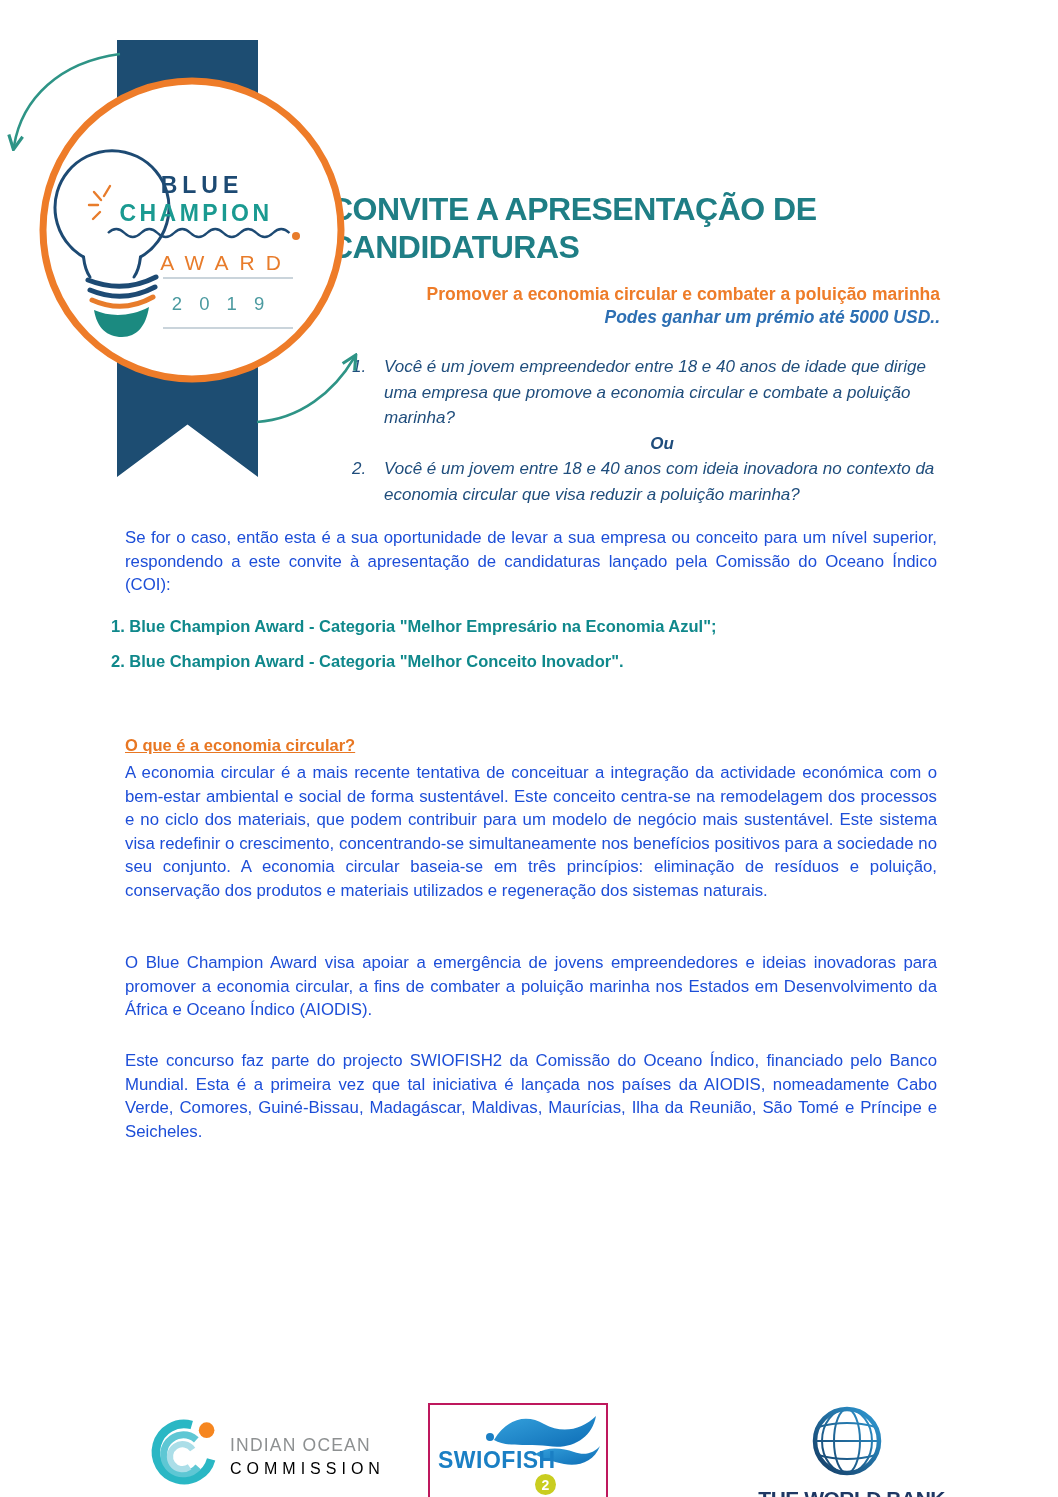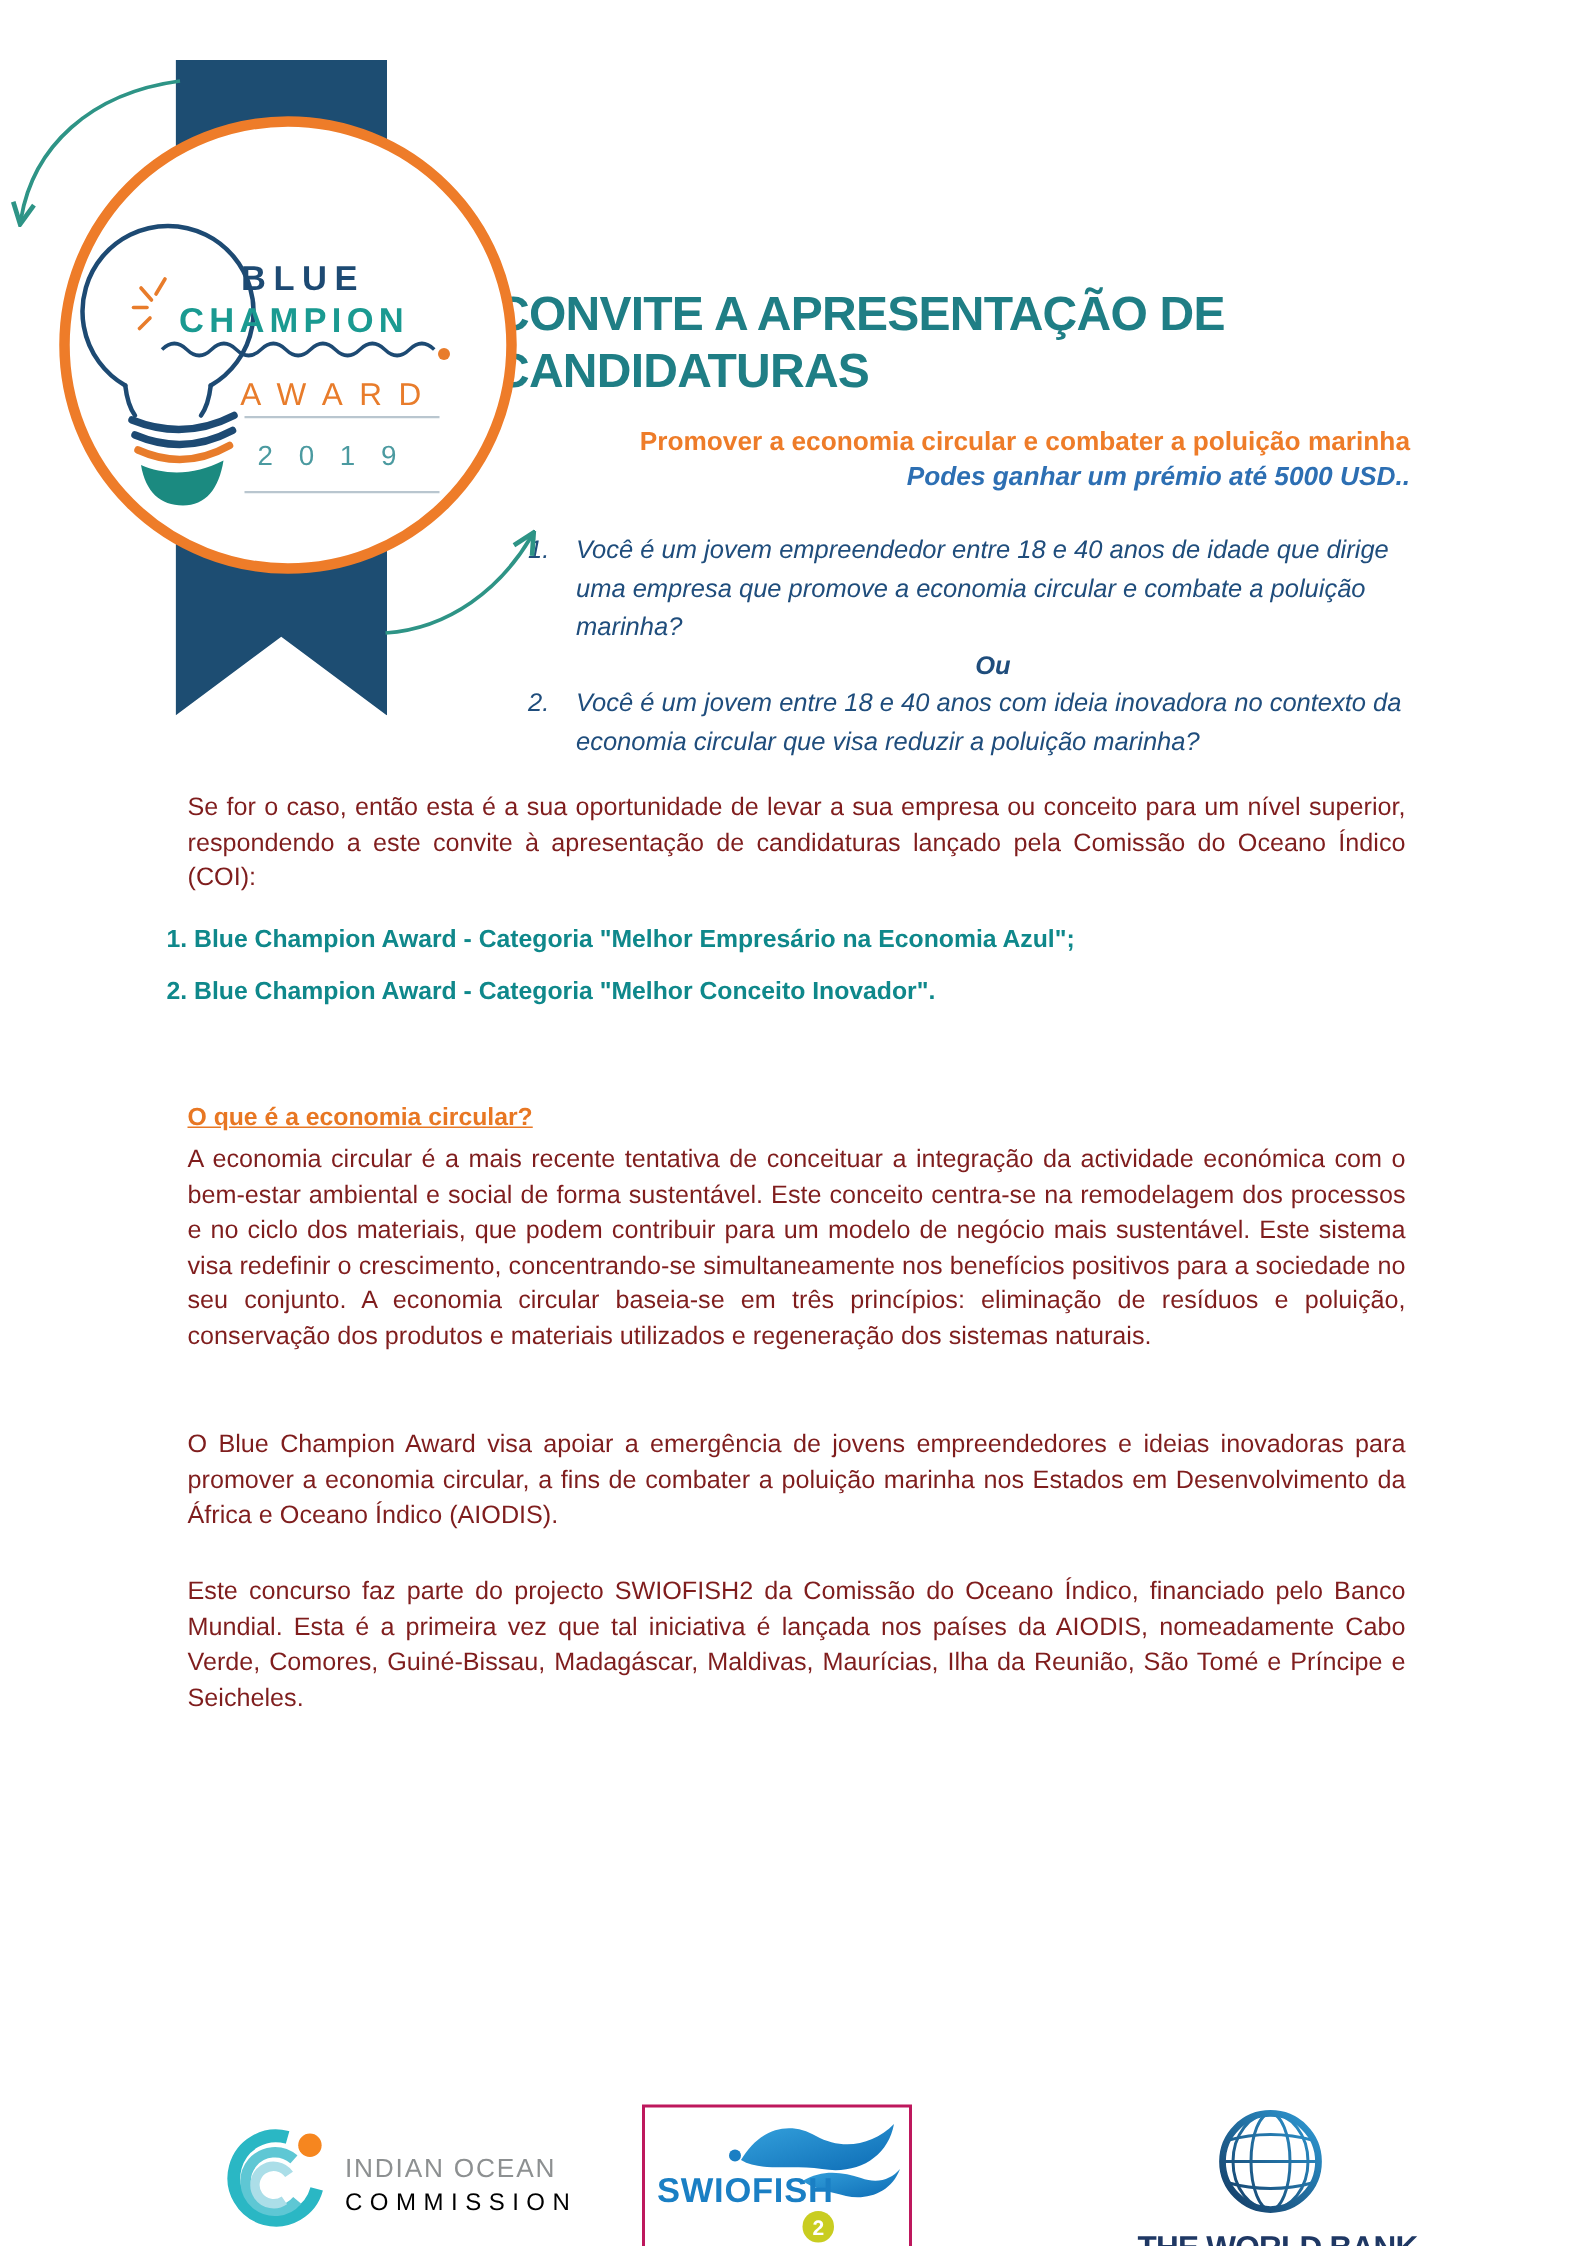--- a/index.html
+++ b/index.html
@@ -23,21 +23,21 @@
   .sub-orange{color:#ee7c29;font-size:17.5px;font-weight:bold;line-height:22px;}
   .sub-blue{color:#2d6fb3;font-size:17.5px;font-weight:bold;font-style:italic;line-height:24px;}
   
   .intro-list{position:absolute;left:352px;top:314px;width:588px;color:#1f4d7c;
     font-size:17px;font-style:italic;font-weight:500;line-height:25.5px;}
   .intro-item{display:flex;}
   .intro-num{width:32px;flex:0 0 32px;text-align:left;}
   .intro-text{flex:1;text-align:left;}
   .intro-sep{margin-left:32px;text-align:center;font-weight:bold;}
   
-  .bodyblock{position:absolute;left:125px;width:812px;color:#7f1d1d;
+  .bodyblock{position:absolute;left:125px;width:812px;color:#1d4ed8;
     font-size:16.8px;line-height:23.5px;text-align:justify;}
   .p1{top:486px;}
   .cat{position:absolute;left:111px;width:812px;color:#0f888b;font-weight:bold;font-size:16.5px;}
   .cat1{top:577px;} .cat2{top:612px;}
   .sec-head{position:absolute;left:125px;top:696px;color:#e87723;font-weight:bold;
     font-size:16.5px;text-decoration:underline;}
   .p2{top:721px;} .p3{top:911px;} .p4{top:1009px;}
   
   .logo-card{position:absolute;background:#fff;}
   .ioc-card{left:120px;top:1357px;width:268px;height:117px;}

